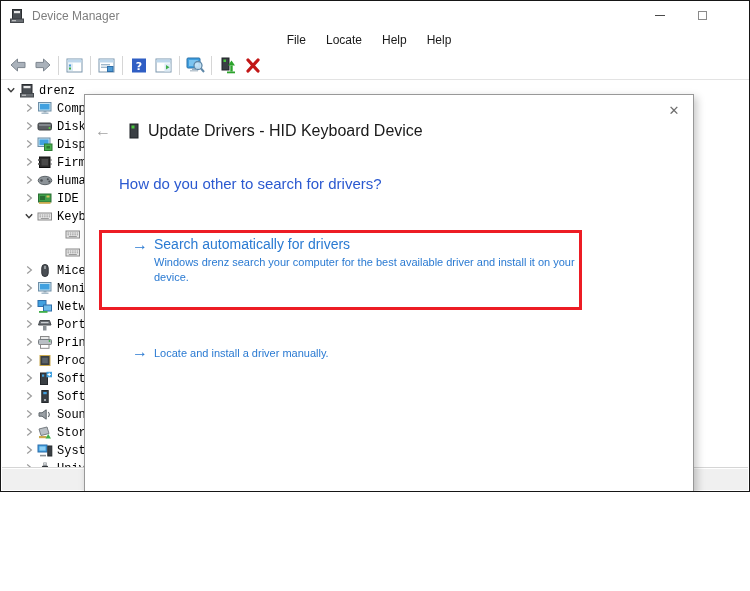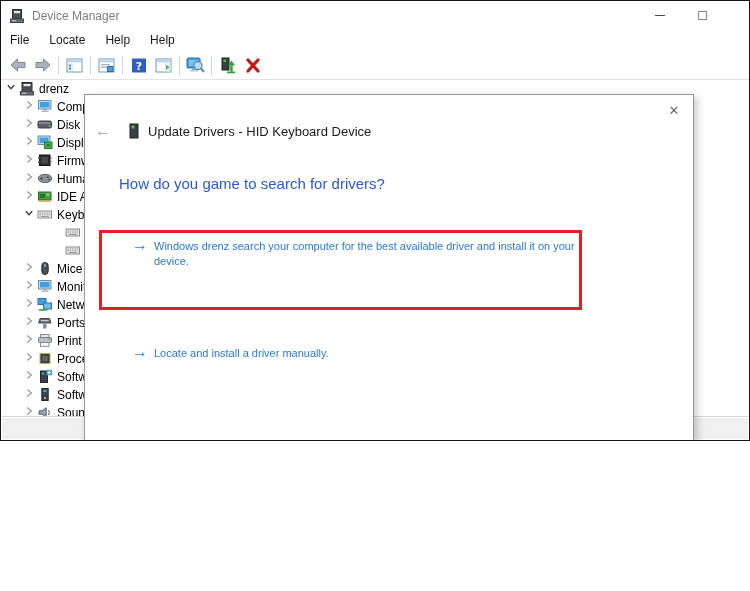--- a/index.html
+++ b/index.html
@@ -1,58 +1,58 @@
 <!DOCTYPE html>
 <html style="--heading-blue: #2b59d0; --link-blue: #2a7ad2; --red: #ed1c24;"><head>
 <meta charset="utf-8">
 <style>
   * { margin:0; padding:0; box-sizing:border-box; }
   html,body { width:750px; height:591px; background:#fff; }
   body { font-family:"Liberation Sans","DejaVu Sans",sans-serif; font-size:12px; color:#000; }
-  .window { position:relative; width:750px; height:441px; background:#fff; border:1px solid #161616; overflow:hidden; }
+  .window { position:relative; width:750px; height:492px; background:#fff; border:1px solid #161616; overflow:hidden; }
 
   
   .titlebar { position:absolute; top:0; left:0; right:0; height:29px; background:#fff; display:flex; align-items:center; }
   .titlebar .app-icon { margin-left:8px; width:16px; height:16px; display:flex; align-items:center; }
   .titlebar .title { margin-left:7px; color:#7e7e7e; font-size:12px; }
   .win-btn { position:absolute; top:0; width:34px; height:28px; display:flex; align-items:center; justify-content:center; }
   .btn-min { right:72px; }
   .btn-max { right:30px; }
   .glyph-min { width:10px; border-top:1px solid #4a4a4a; }
   .glyph-max { width:9px; height:9px; border:1px solid #8a8a8a; }
 
   
-  .menubar { position:absolute; top:29px; left:1px; right:1px; height:21px; background:#fff; display:flex; align-items:center; padding-left:8px; }
+  .menubar { position:absolute; top:29px; left:1px; right:1px; height:21px; background:#fff; display:flex; align-items:center; padding-left:8px;justify-content:center; }
   .menu-item { padding:3px 9px 4px 0; margin-right:11px; color:#1a1a1a; cursor:default; }
 
   
   .toolbar { position:absolute; top:50px; left:0; right:0; height:29px; background:#fff; display:flex; align-items:center; padding-left:4px; border-bottom:1px solid #e3e3e3; }
   .tb-btn { width:25px; height:25px; display:flex; align-items:center; justify-content:center; }
   .tb-sep { width:1px; height:19px; background:#d6d6d6; margin:0 3px; }
 
   
   .tree { position:absolute; top:80px; left:1px; width:340px; }
-  .tree-row { display:flex; align-items:flex-start; height:18px; white-space:nowrap; }
+  .tree-row { display:flex; align-items:center; height:18px; white-space:nowrap;font-family:Liberation Mono, monospace; }
   .chev { width:12px; height:12px; display:flex; align-items:center; justify-content:center; flex:0 0 12px; }
   .tree-icon { width:16px; height:15px; margin:0 4px 0 2px; display:flex; align-items:center; justify-content:center; flex:0 0 16px; }
   .tree-label { font-size:12px; color:#000; padding-top:1px; }
   .lv0 { padding-left:3px; } .lv1 { padding-left:21px; } .lv2 { padding-left:61px; }
 
   
   .statusbar { position:absolute; left:1px; right:1px; bottom:1px; height:23px; background:#f0f0f0; border-top:1px solid #d5d5d5; box-shadow:inset 0 1px 0 #ffffff; }
   .sb-sep { position:absolute; top:3px; bottom:2px; width:1px; background:#d9d9d9; border-right:1px solid #fdfdfd; }
   .sb-sep1 { left:554px; } .sb-sep2 { left:687px; }
 
   
   .dialog { position:absolute; left:83px; top:93px; width:610px; height:460px; background:#fff; border:1px solid #989898; box-shadow:3px 3px 8px rgba(0,0,0,0.22); }
   .dlg-close { position:absolute; top:6px; right:10px; width:18px; height:18px; display:flex; align-items:center; justify-content:center; color:#6e6e6e; font-size:13px; }
   .dlg-header { position:absolute; top:25px; left:0; right:0; height:22px; display:flex; align-items:center; }
   .dlg-back { margin-left:10px; color:#a2a2a2; font-size:16px; line-height:1; }
   .dlg-app-icon { margin-left:17px; width:12px; height:16px; }
-  .dlg-title { margin-left:8px; color:#1a1a1a; font-size:13px; }
+  .dlg-title { margin-left:8px; color:#1a1a1a; font-size:16px; }
   .dlg-heading { position:absolute; left:34px; top:80px; font-size:15px; color:var(--heading-blue); }
   .highlight-box { position:absolute; left:14px; top:135px; width:483px; height:80px; border:3px solid var(--red); }
   .opt { position:absolute; left:47px; display:flex; cursor:pointer; }
   .opt1 { top:141px; } .opt2 { top:248px; }
   .opt-arrow { color:var(--link-blue); font-size:16px; line-height:1.1; width:22px; flex:0 0 22px; }
   .opt-title { color:var(--link-blue); font-size:14px; }
   .opt-desc { color:var(--link-blue); font-size:11px; line-height:1.32; margin-top:3px; width:424px; }
   .dlg-footer { position:absolute; left:0; right:0; bottom:0; height:46px; background:#f0f0f0; border-top:1px solid #dfdfdf; }
   .cancel-btn { position:absolute; left:528px; top:8px; width:69px; height:23px; background:#e1e1e1; border:1px solid #adadad; font-size:12px; font-family:inherit; color:#000; }
 </style>
@@ -557,27 +557,28 @@
     <div class="dlg-header">
       <span class="dlg-back"><span>←</span></span>
       <span class="dlg-app-icon">
         <svg width="12" height="16" viewBox="0 0 12 16">
             <rect x="2" y="1" width="8" height="14" fill="#3a3f44" stroke="#1f2326"></rect>
             <rect x="3.5" y="2.5" width="3" height="3" fill="#49c63d"></rect>
           </svg>
       </span>
       <span class="dlg-title">Update Drivers - HID Keyboard Device</span>
     </div>
-    <div class="dlg-heading">How do you game to search for drivers?</div>
+    <div class="dlg-heading">How do you other to search for drivers?</div>
 
     <div class="highlight-box"></div>
 
     <div class="opt opt1">
       <span class="opt-arrow">→</span>
       <span>
+        <span class="opt-title">Search automatically for drivers</span>
         <div class="opt-desc">Windows drenz search your computer for the best available driver and install it on your device.</div>
       </span>
     </div>
 
     <div class="opt opt2">
       <span class="opt-arrow">→</span>
       <span>
         <div class="opt-desc">Locate and install a driver manually.</div>
       </span>
     </div>

